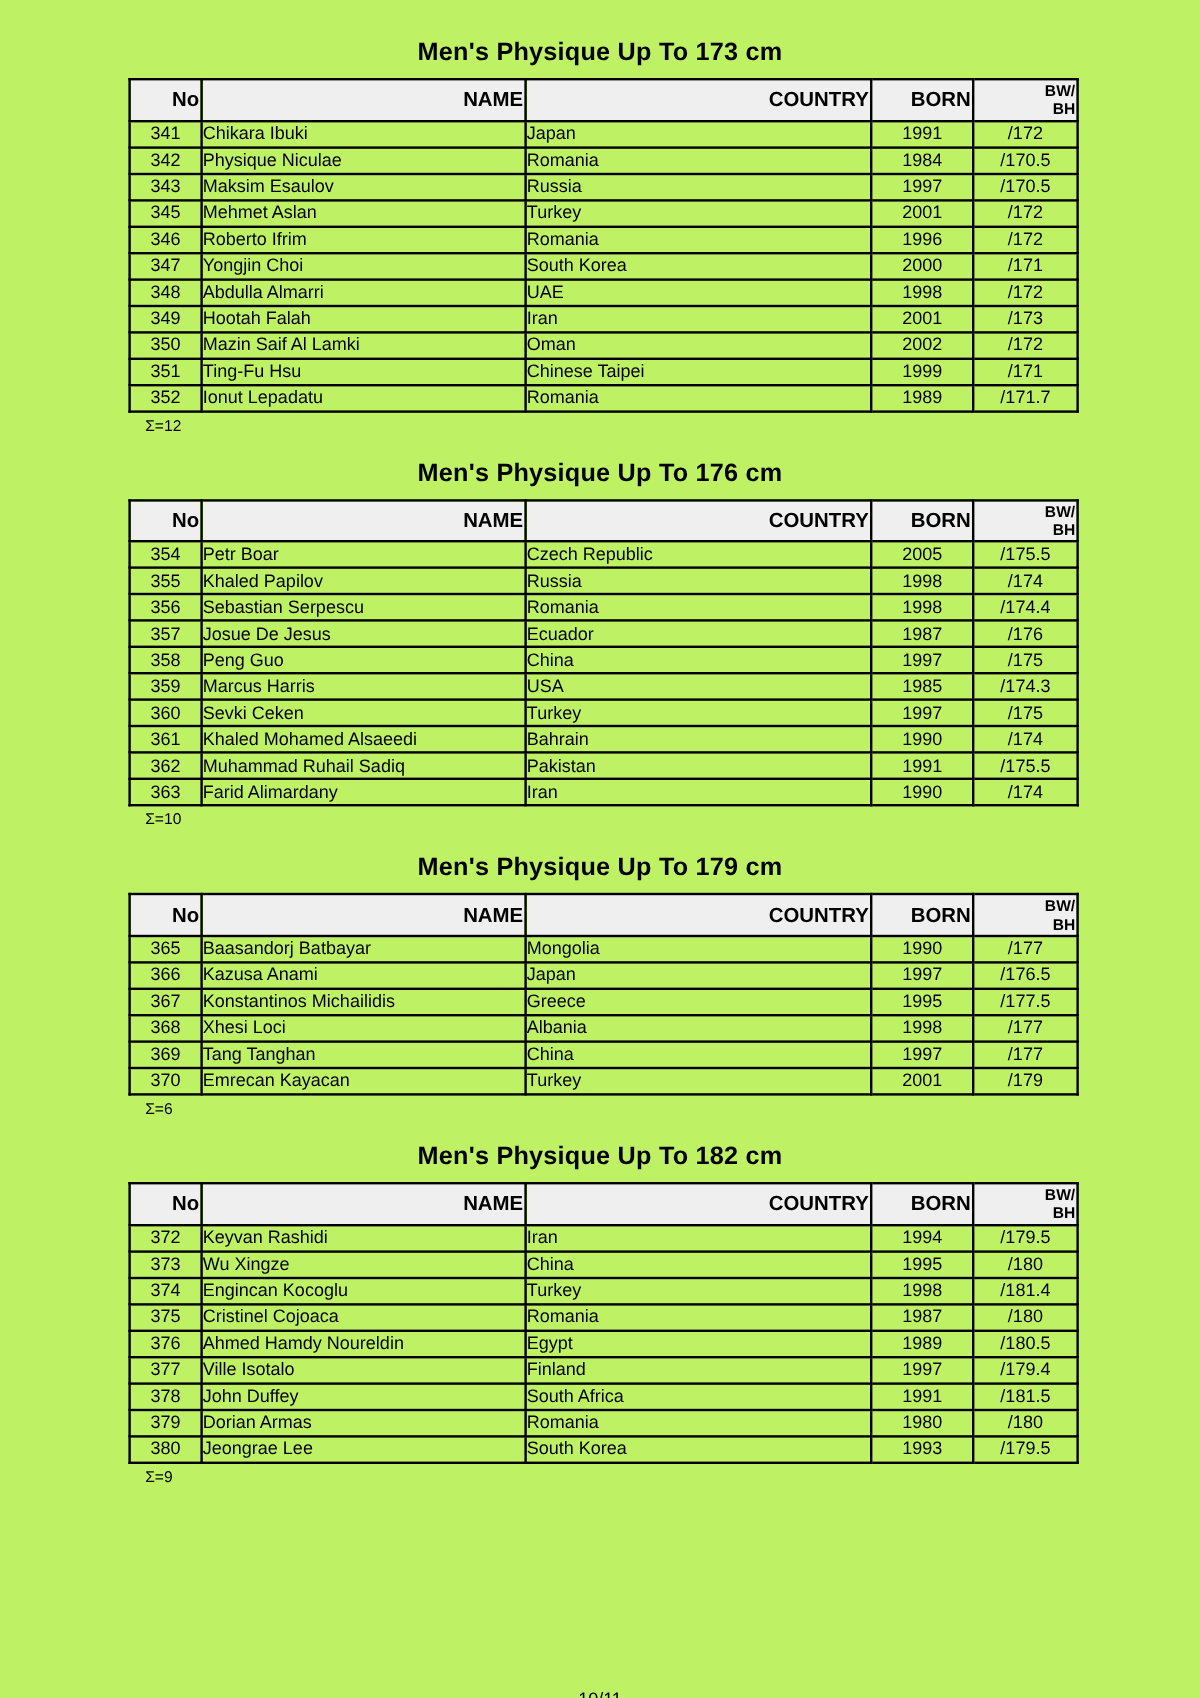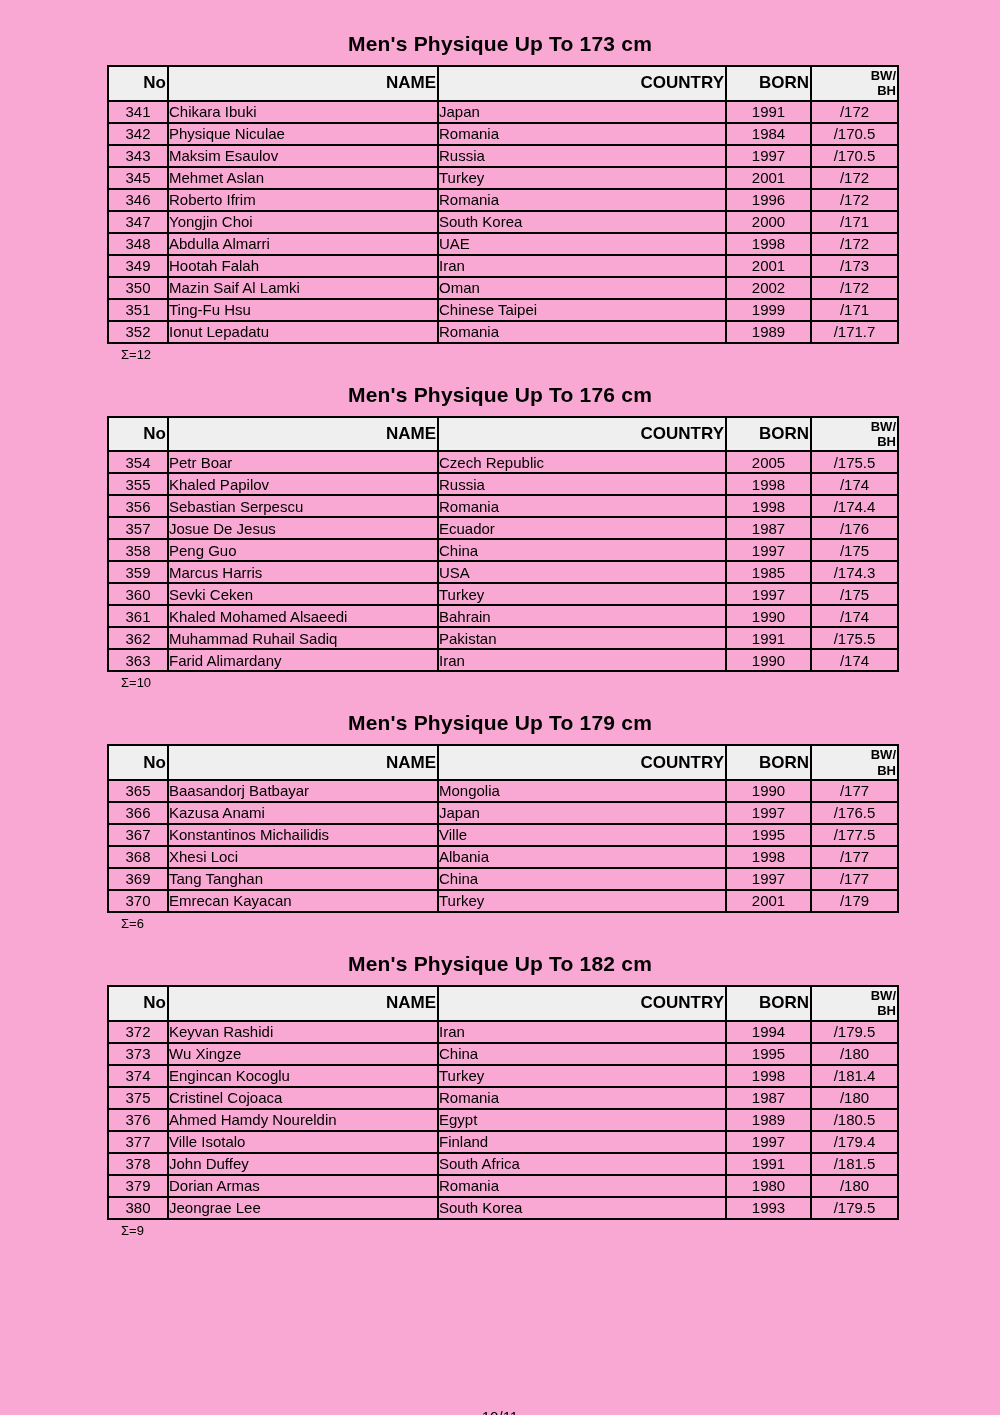--- a/index.html
+++ b/index.html
@@ -6,21 +6,21 @@
     margin: 0;
     padding: 0;
     background: #ffffff;
     color: #000000;
     font-family: "Liberation Sans", "DejaVu Sans", sans-serif;
   }
   .page {
     position: relative;
     width: 1000px;
     height: 1415px;
-    background: #f9a8d4;
+    background: #bef264;
     overflow: hidden;
     box-sizing: border-box;
     padding-top: 11px;
   }
   .category-section { margin: 0; }
   .section-title {
     margin: 21px 0 9px 0;
     text-align: center;
     font-size: 21px;
     font-weight: bold;
@@ -308,21 +308,21 @@
             <tr>
               <td class="c-no">366</td>
               <td class="c-name">Kazusa Anami</td>
               <td class="c-country">Japan</td>
               <td class="c-born">1997</td>
               <td class="c-bw">/176.5</td>
             </tr>
             <tr>
               <td class="c-no">367</td>
               <td class="c-name">Konstantinos Michailidis</td>
-              <td class="c-country">Ville</td>
+              <td class="c-country">Greece</td>
               <td class="c-born">1995</td>
               <td class="c-bw">/177.5</td>
             </tr>
             <tr>
               <td class="c-no">368</td>
               <td class="c-name">Xhesi Loci</td>
               <td class="c-country">Albania</td>
               <td class="c-born">1998</td>
               <td class="c-bw">/177</td>
             </tr>

